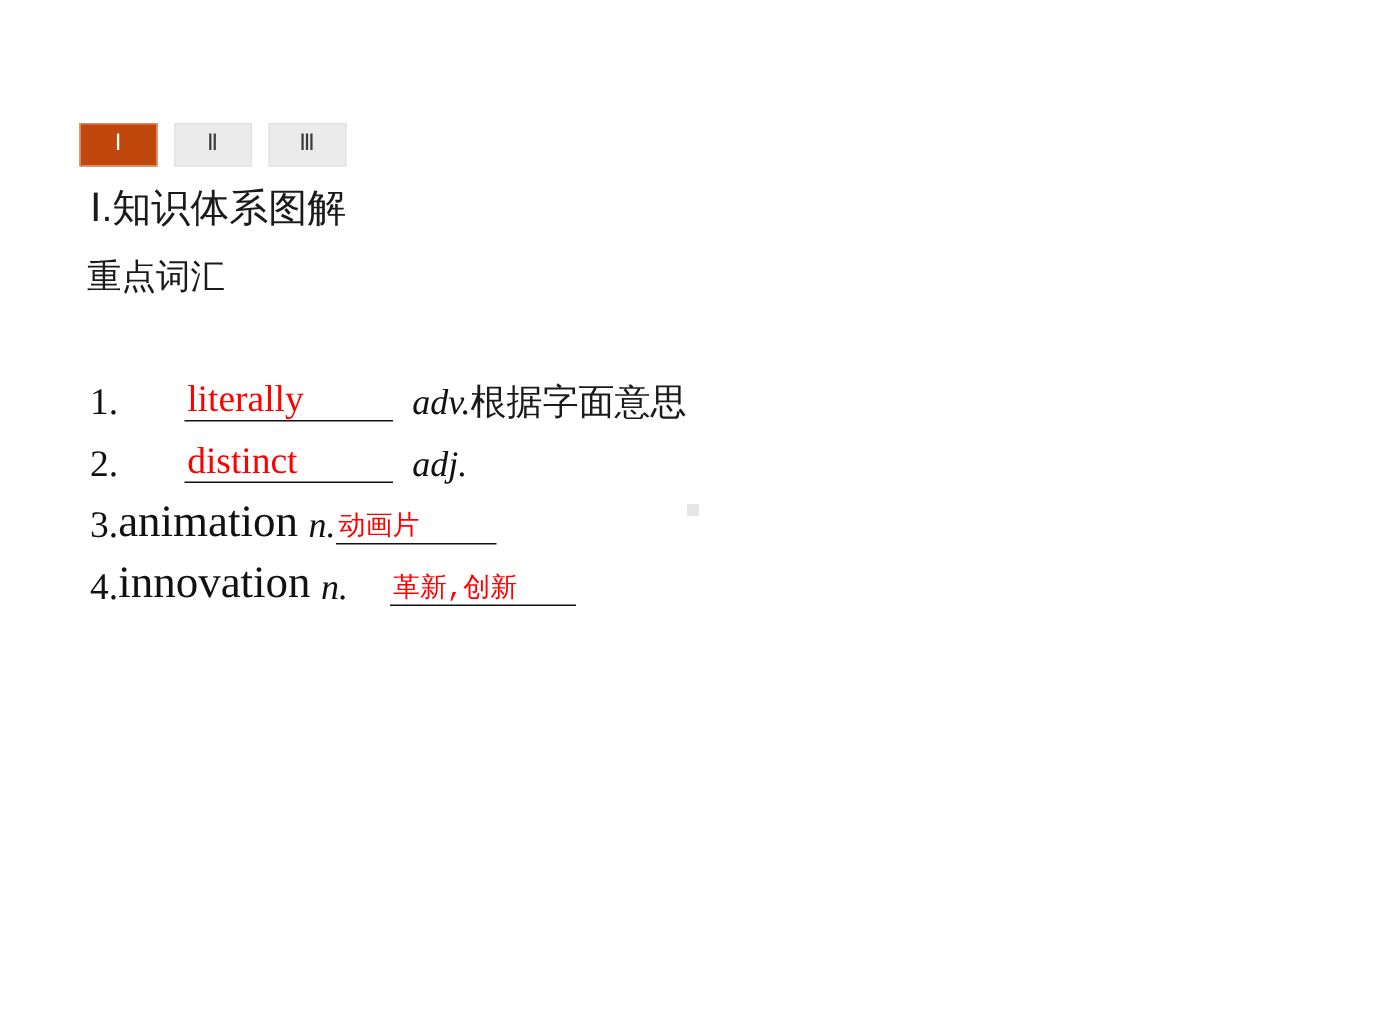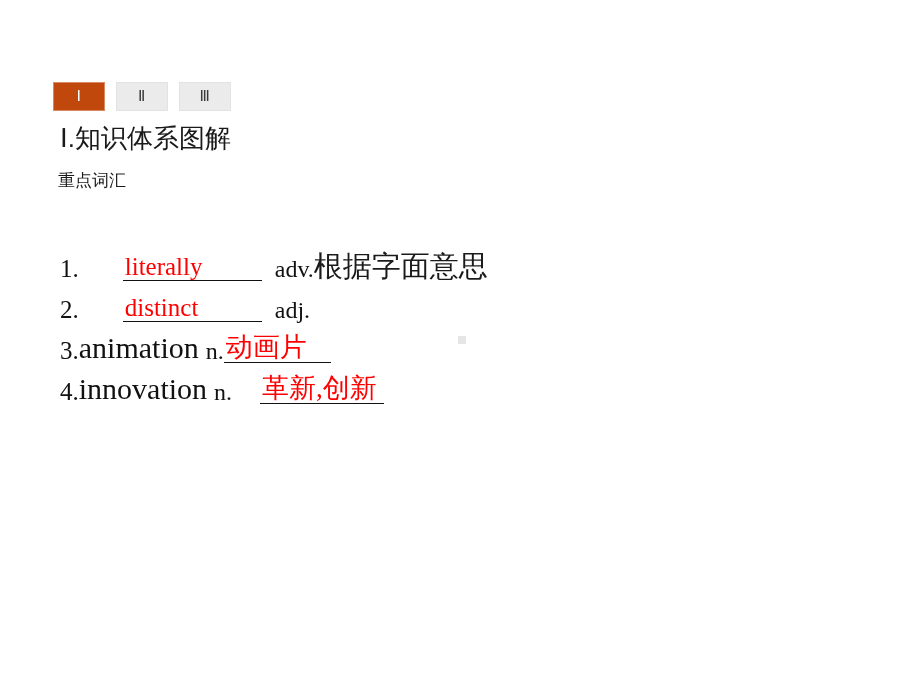--- a/index.html
+++ b/index.html
@@ -57,21 +57,21 @@
     white-space: nowrap;
     color: #1a1a1a;
   }
   .section-heading .numeral {
     font-family: "Liberation Serif", serif;
   }
   .sub-heading {
     position: absolute;
     left: 58px;
     top: 172px;
-    font-size: 17px;
+    font-size: 23px;
     line-height: 1.1;
     white-space: nowrap;
     color: #1a1a1a;
   }
 
   
   .vocab-list {
     position: absolute;
     left: 60px;
     top: 240px;
@@ -116,39 +116,40 @@
     left: 2px;
     bottom: 1px;
     color: #ff0000;
     line-height: 1;
   }
   .answer.en {
     font-family: "Liberation Serif", serif;
     font-size: 25px;
   }
   .answer.cn {
-    font-family: Liberation Serif, serif;
-    font-size: 27px;
+    font-family: Liberation Mono, monospace;
+    font-size: 18px;
   }
 
   .headword {
     font-family: "Liberation Serif", serif;
     font-size: 30px;
     line-height: 1;
     color: #111111;
   }
   .pos {
     font-family: "Liberation Serif", serif;
+    font-style: italic;
     font-size: 24px;
     line-height: 1;
     color: #111111;
   }
   .gloss {
     font-family: "Liberation Sans", sans-serif;
-    font-size: 29px;
+    font-size: 24px;
     line-height: 1;
     color: #1a1a1a;
   }
   .meaning-col {
     margin-left: 13px;
     display: flex;
     align-items: flex-end;
   }
 
   

